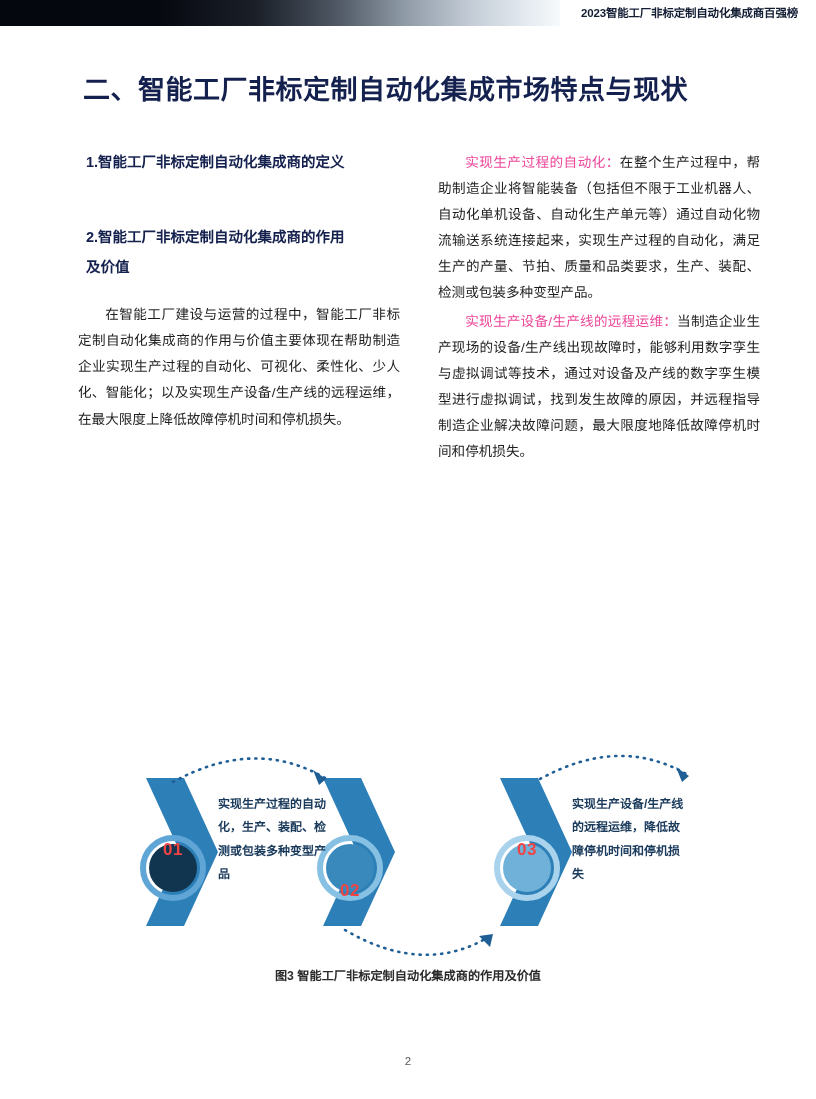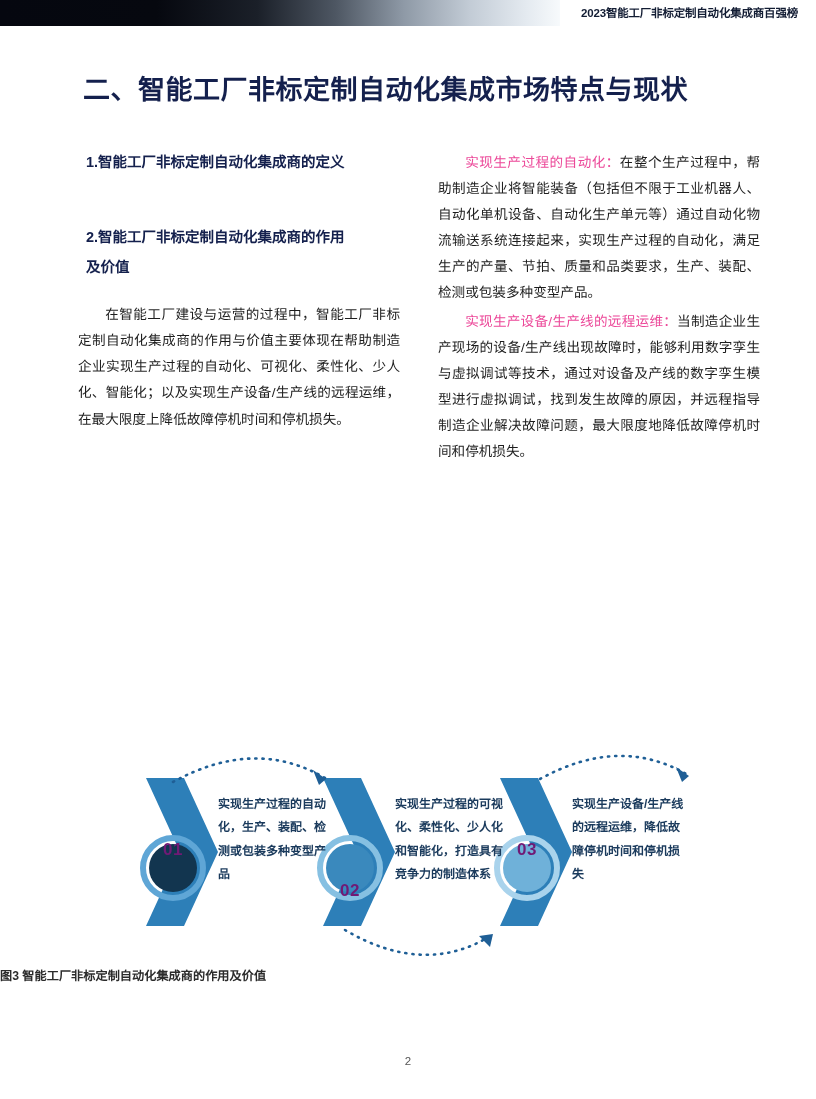--- a/index.html
+++ b/index.html
@@ -124,33 +124,34 @@
   .step-text-1 { left: 78px;  top: 48px; }
   .step-text-2 { left: 255px; top: 48px; }
   .step-text-3 { left: 432px; top: 48px; }
 
   .num-label {
     position: absolute;
     width: 56px;
     text-align: center;
     font-size: 17px;
     font-weight: bold;
-    color: #701a75;
+    color: #ef4444;
     letter-spacing: 0.5px;
   }
   .num-1 { left: 5px;   top: 95px; }
   .num-2 { left: 182px; top: 95px; margin-top: 41px; }
   .num-3 { left: 359px; top: 95px; }
 
   
   .fig-caption {
     position: absolute;
     left: 0;
     top: 966px;
     width: 816px;
+    text-align: center;
     font-size: 12.2px;
     font-weight: bold;
     color: #2b2b2b;
   }
   .folio {
     position: absolute;
     left: 0;
     top: 1055px;
     width: 816px;
     text-align: center;
@@ -225,21 +226,20 @@
 
       <path d="M 400 34 Q 480 -10 548 30" fill="none" stroke="#1f5f96" stroke-width="2.6" stroke-linecap="round" stroke-dasharray="1.2 6"></path>
       <path d="M 549 31 L 536 22 L 542 37 Z" fill="#1f5f96"></path>
     </svg>
 
     <div class="num-label num-1">01</div>
     <div class="num-label num-2">02</div>
     <div class="num-label num-3">03</div>
 
     <div class="step-text step-text-1">实现生产过程的自动化，生产、装配、检测或包装多种变型产品</div>
-    <div class="step-text step-text-2">实现生产过程的可视化、柔性化、少人化和智能化，打造具有竞争力的制造体系</div>
     <div class="step-text step-text-3">实现生产设备/生产线的远程运维，降低故障停机时间和停机损失</div>
   </div>
 
   <div class="fig-caption">图3 智能工厂非标定制自动化集成商的作用及价值</div>
 
   <div class="folio">2</div>
 
 </div>
 
 </body></html>

